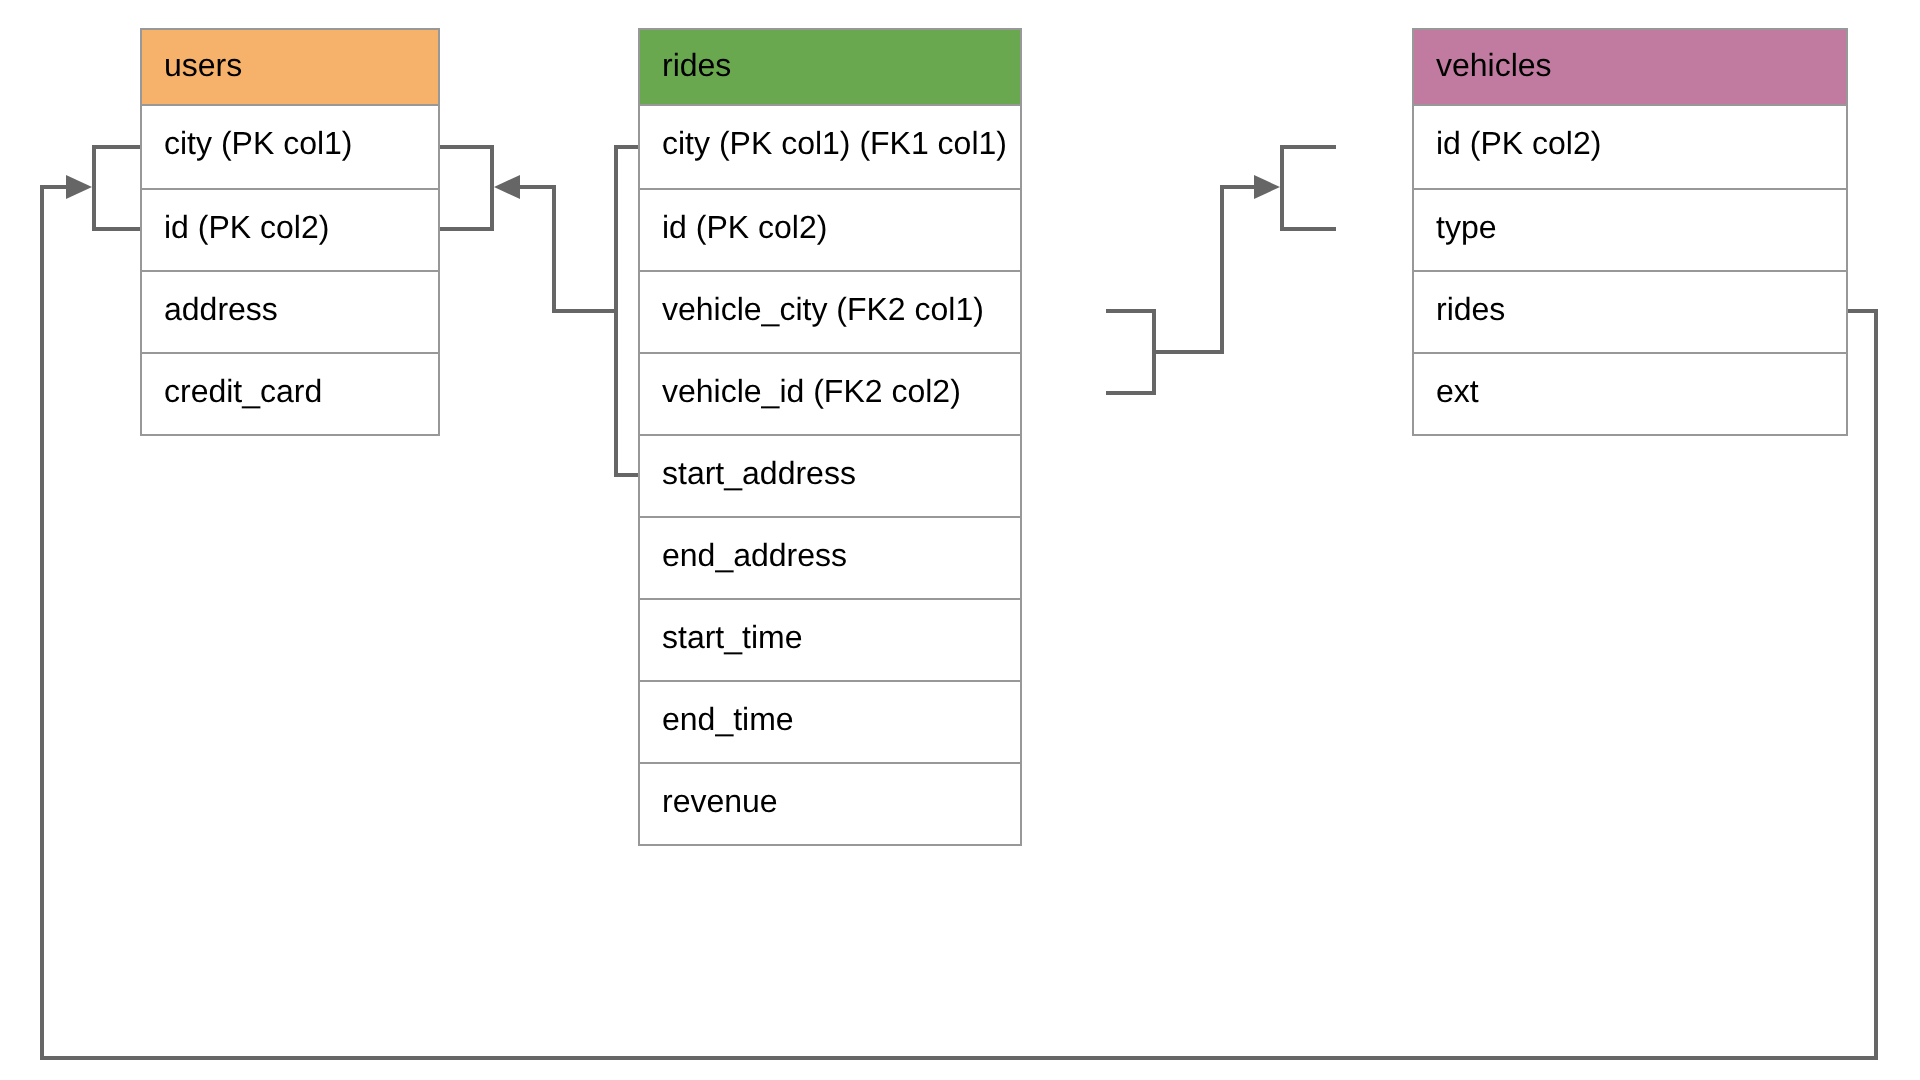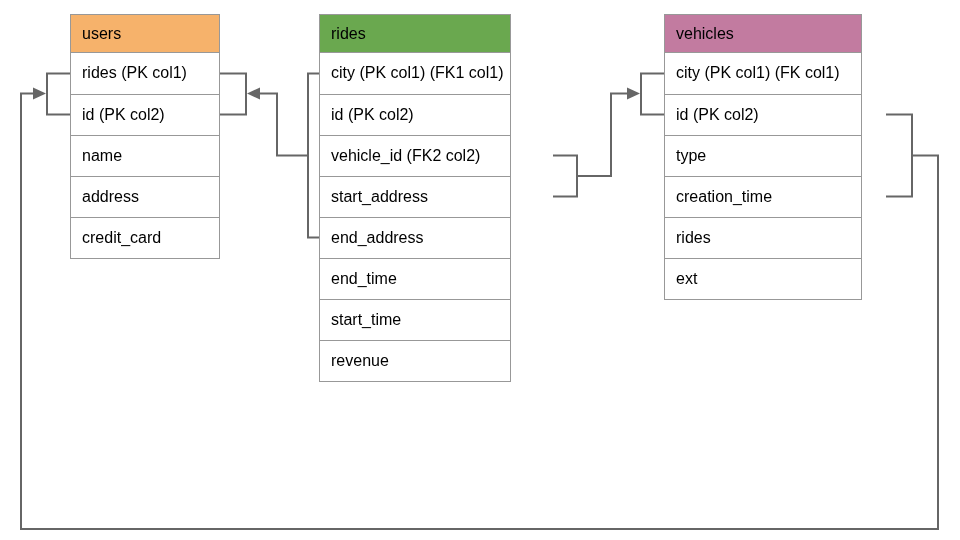--- a/index.html
+++ b/index.html
@@ -59,21 +59,21 @@
     padding: 0 11px;
     font-size: 16px;
     white-space: nowrap;
     overflow: hidden;
   }
   .db-table .row + .row {
     border-top: 1px solid var(--border-color);
   }
   .table-users    { left: 70px;  top: 14px; width: 150px; }
   .table-rides    { left: 319px; top: 14px; width: 192px; }
-  .table-vehicles { left: 664px; top: 14px; width: 198px; }
+  .table-vehicles { left: 706px; top: 14px; width: 218px; }
 </style>
 </head>
 <body>
 
 <div class="canvas">
 
   <svg class="connector-layer" viewBox="0 0 960 540" xmlns="http://www.w3.org/2000/svg">
 
     <polyline class="connector" points="220,73.5 246,73.5 246,114.5 220,114.5"></polyline>
     <polyline class="connector" points="329,73.5 308,73.5 308,237.5 329,237.5"></polyline>
@@ -86,42 +86,40 @@
     <path class="arrowhead" d="M640,93.5 L627,87.5 L627,99.5 Z"></path>
 
     <polyline class="connector" points="886,114.5 912,114.5 912,196.5 886,196.5"></polyline>
     <polyline class="connector" points="70,73.5 47,73.5 47,114.5 70,114.5"></polyline>
     <polyline class="connector" points="912,155.5 938,155.5 938,529 21,529 21,93.5 34,93.5"></polyline>
     <path class="arrowhead" d="M46,93.5 L33,87.5 L33,99.5 Z"></path>
   </svg>
 
   <div class="db-table table-users">
     <div class="thead" style="background-color: rgb(246, 178, 107);">users</div>
-    <div class="row">rides (PK col1)</div>
+    <div class="row">city (PK col1)</div>
     <div class="row">id (PK col2)</div>
-    <div class="row">name</div>
     <div class="row">address</div>
     <div class="row">credit_card</div>
   </div>
 
   <div class="db-table table-rides">
     <div class="thead" style="background-color: rgb(106, 168, 79);">rides</div>
     <div class="row">city (PK col1) (FK1 col1)</div>
     <div class="row">id (PK col2)</div>
+    <div class="row">vehicle_city (FK2 col1)</div>
     <div class="row">vehicle_id (FK2 col2)</div>
     <div class="row">start_address</div>
     <div class="row">end_address</div>
+    <div class="row">start_time</div>
     <div class="row">end_time</div>
-    <div class="row">start_time</div>
     <div class="row">revenue</div>
   </div>
 
   <div class="db-table table-vehicles">
     <div class="thead" style="background-color: rgb(194, 123, 160);">vehicles</div>
-    <div class="row">city (PK col1) (FK col1)</div>
     <div class="row">id (PK col2)</div>
     <div class="row">type</div>
-    <div class="row">creation_time</div>
     <div class="row">rides</div>
     <div class="row">ext</div>
   </div>
 
 </div>
 
 </body></html>

